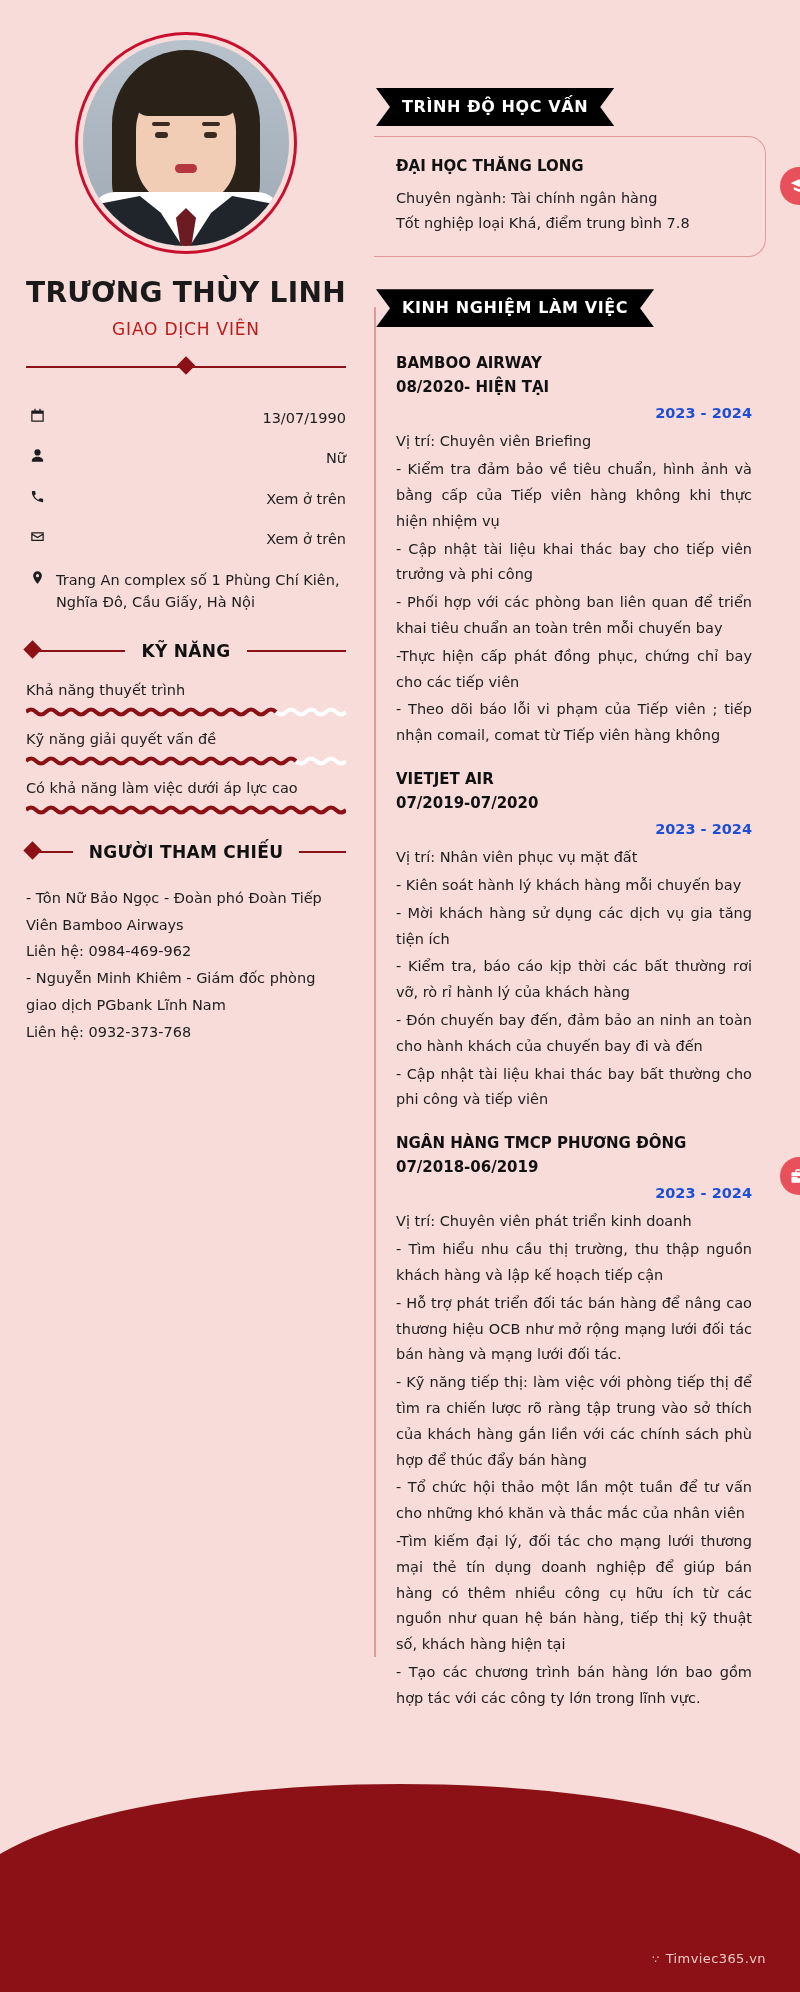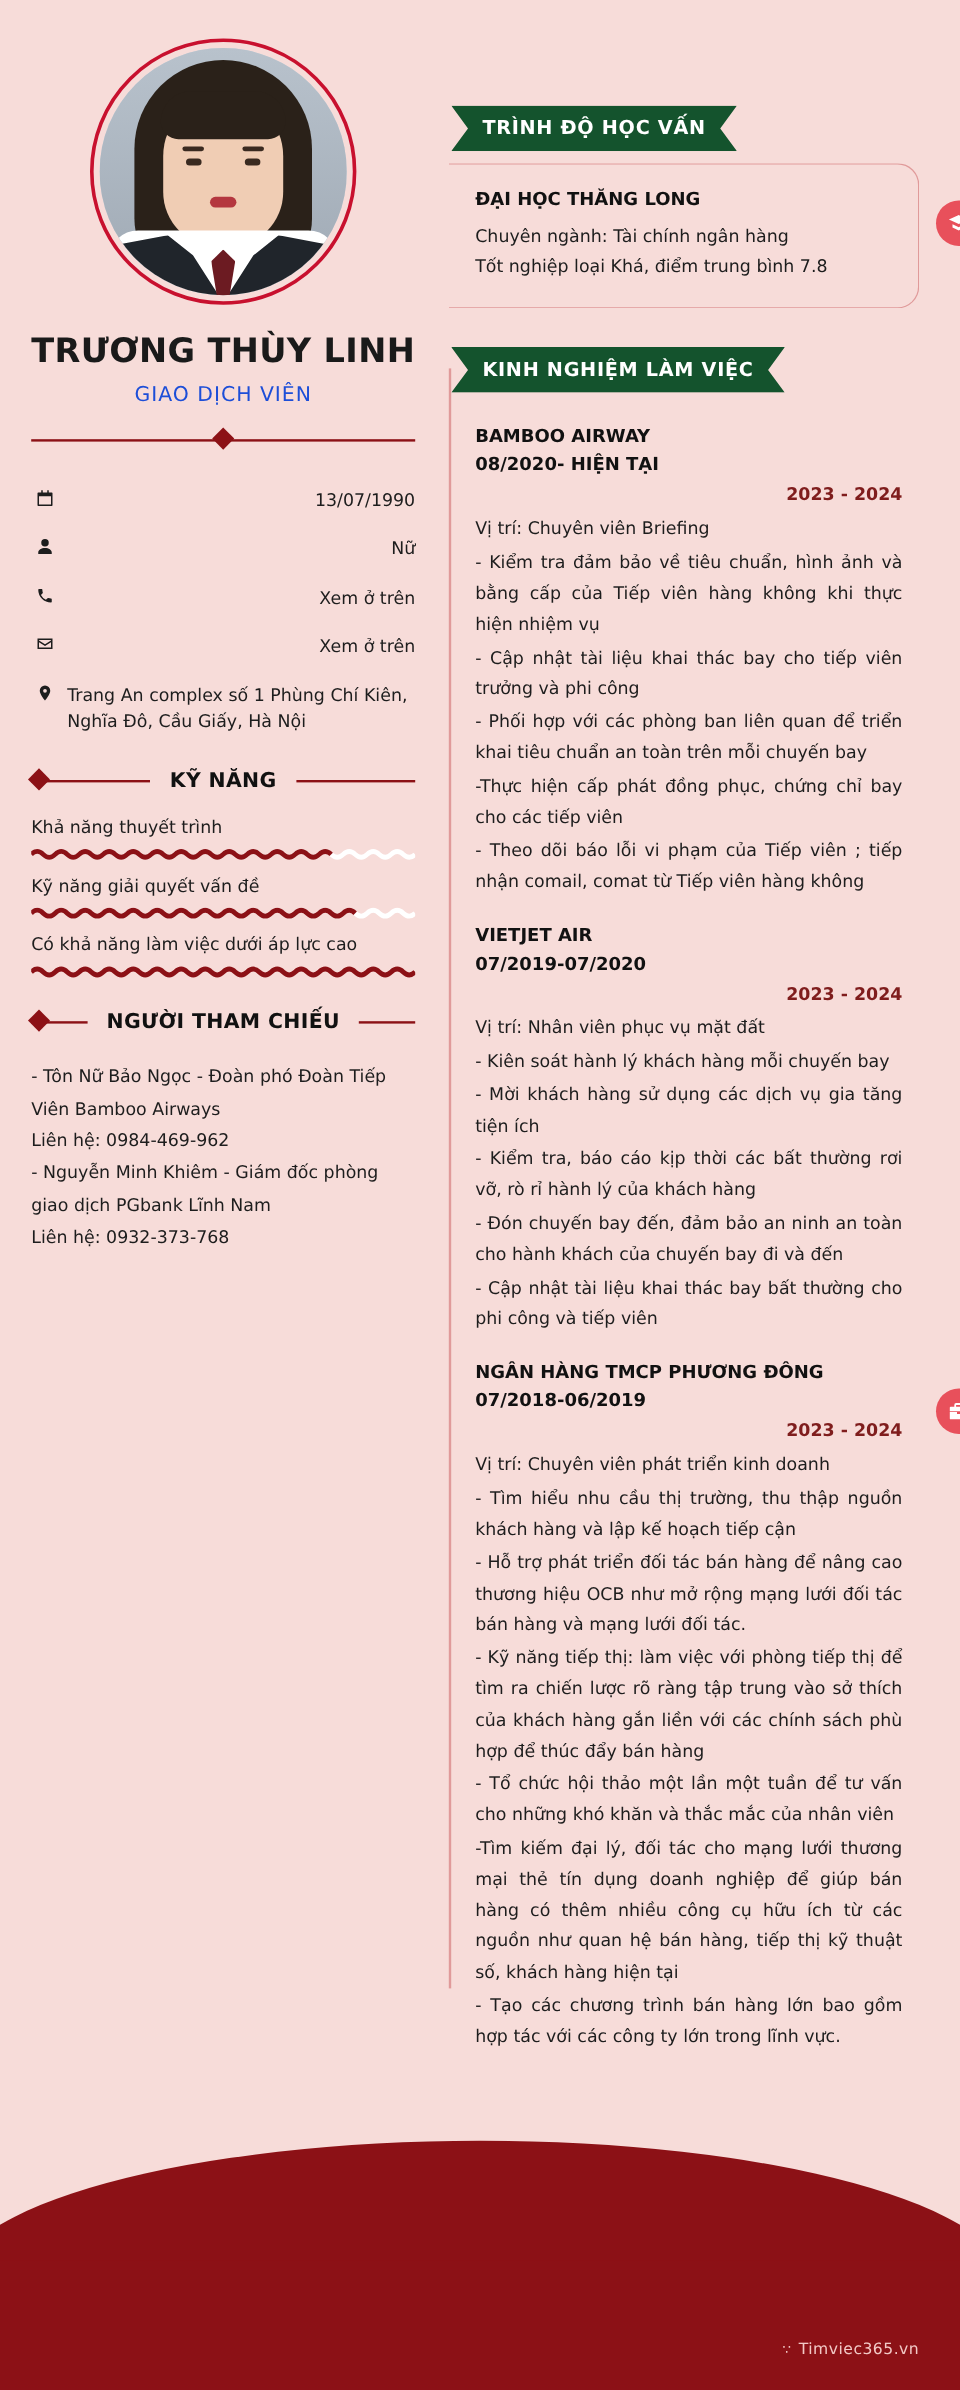--- a/index.html
+++ b/index.html
@@ -108,21 +108,21 @@
     text-align: center;
     font-size: 28px;
     font-weight: bold;
     color: #1a1a1a;
     letter-spacing: .3px;
   }
   .job-title {
     margin-top: 10px;
     text-align: center;
     font-size: 17px;
-    color: #1d4ed8;
+    color: #b91c1c;
     letter-spacing: .8px;
   }
   .divider {
     position: relative;
     margin: 16px auto 0 auto;
     width: 320px;
     height: 22px;
   }
   .divider .ln {
     position: absolute; top: 11px; left: 0; right: 0;
@@ -219,21 +219,21 @@
   .rsec { position: relative; }
   .ribbon {
     position: relative;
     margin-left: 4px;
     margin-top: 0;
     height: 38px;
     display: inline-block;
   }
   .ribbon .body {
     position: relative;
-    background: #14532d;
+    background: #000000;
     height: 38px;
     line-height: 38px;
     color: #fff;
     font-size: 16px;
     font-weight: bold;
     letter-spacing: .6px;
     padding: 0 26px 0 26px;
     clip-path: polygon(0 0, 100% 0, calc(100% - 14px) 50%, 100% 100%, 0 100%, 14px 50%);
   }
   .card {
@@ -275,21 +275,21 @@
   }
   .sub {
     font-size: 14.5px;
     color: #1d1d1d;
     line-height: 1.75;
   }
   .years {
     text-align: right;
     font-size: 14.5px;
     font-weight: bold;
-    color: #7f1d1d;
+    color: #1d4ed8;
     margin: 6px 0 12px 0;
   }
   .bullets p {
     font-size: 14.5px;
     color: #1d1d1d;
     line-height: 1.78;
     text-align: justify;
     margin-bottom: 2px;
   }
   .exp-block { margin-bottom: 6px; }

